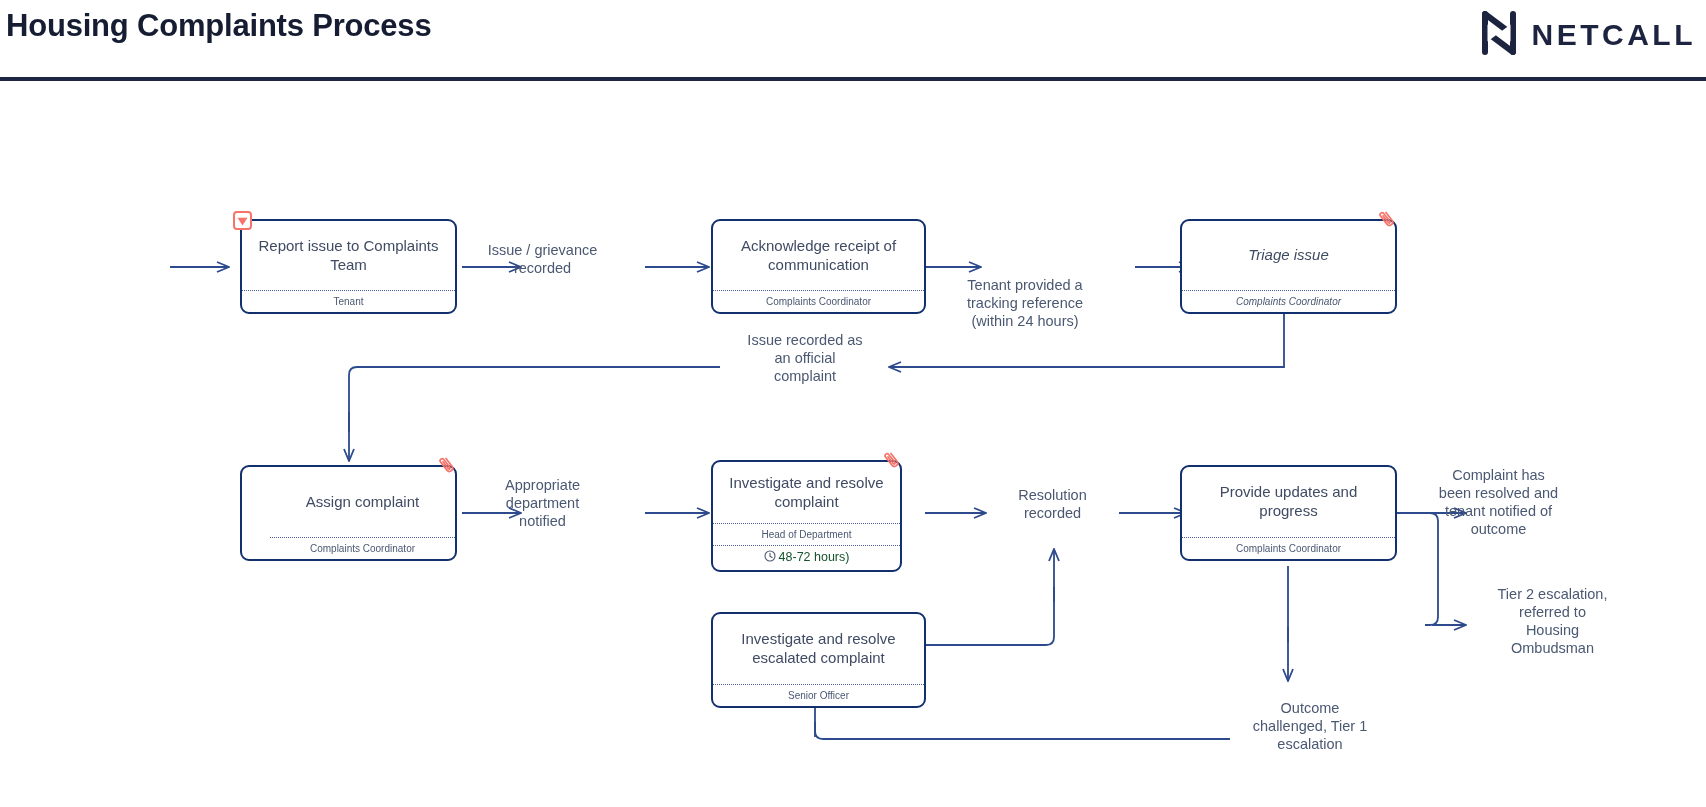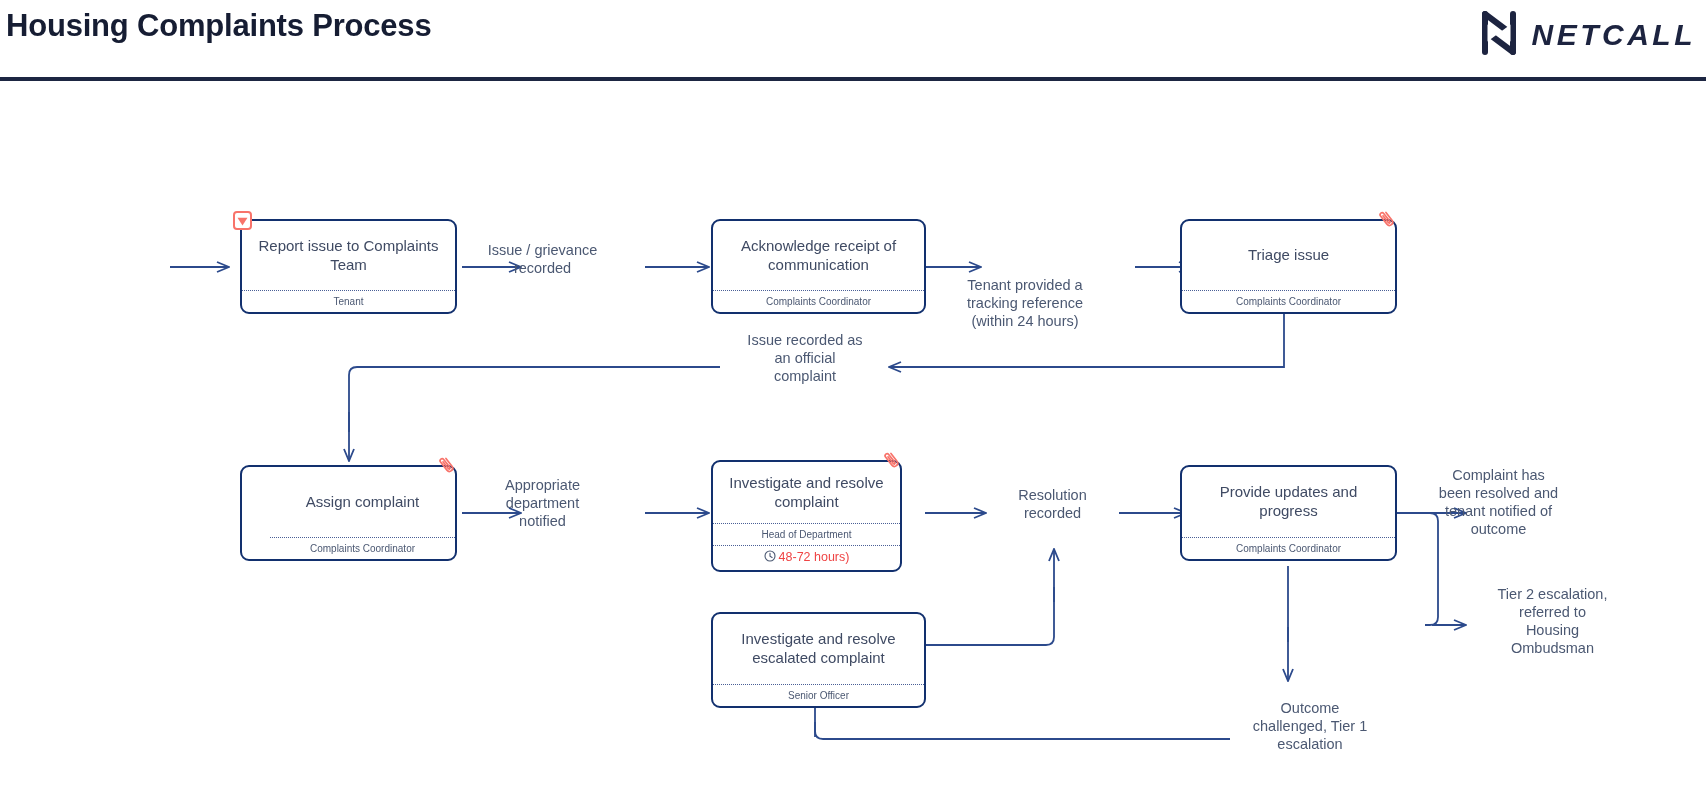--- a/index.html
+++ b/index.html
@@ -45,21 +45,20 @@
     display: flex;
     align-items: center;
     gap: 16px;
   }
   #brand-mark { display: block; }
   #brand-name {
     font-size: 30px;
     font-weight: bold;
     color: #1d2440;
     letter-spacing: 3.5px;
-    font-style: italic;
   }
 
   
   #canvas {
     position: absolute;
     left: 0; top: 82px;
     width: 1706px; height: 725px;
   }
   #wires {
     position: absolute;
@@ -94,21 +93,21 @@
     text-align: center;
     font-size: 10px;
     color: #4b5872;
     padding: 5px 6px 5px;
     line-height: 1.1;
   }
   .node-sla {
     border-top: 1.5px dotted #4a5f96;
     text-align: center;
     font-size: 12.5px;
-    color: #ef4444;
+    color: #14532d;
     padding: 4px 6px 4px;
     line-height: 1.1;
     white-space: nowrap;
   }
   .clock-icon {
     display: inline-block;
     vertical-align: -1px;
     margin-right: 3px;
   }
 
@@ -253,21 +252,21 @@
       </div>
       <div class="node-title">Report issue to Complaints Team</div>
       <div class="node-role">Tenant</div>
     </div>
 
     <div class="node" style="left:711px; top:137px; width:215px; height:95px;">
       <div class="node-title">Acknowledge receipt of communication</div>
       <div class="node-role">Complaints Coordinator</div>
     </div>
 
-    <div class="node" style="left:1180px; top:137px; width:217px; height:95px;">
+    <div class="node" style="left:1180px; top:137px; width:217px; height:95px;font-style:italic;">
       <span class="badge-clip">
         <svg width="24" height="24" viewBox="0 0 24 24" aria-hidden="true">
           <g transform="rotate(-38 12 12)">
             <path d="M15.2 6.2 L15.2 16.0 A3.2 3.2 0 0 1 8.8 16.0 L8.8 5.6 A2.0 2.0 0 0 1 12.8 5.6 L12.8 15.6 A1.0 1.0 0 0 1 10.8 15.6 L10.8 7.0" fill="none" stroke="#f8736a" stroke-width="1.7" stroke-linecap="round"></path>
           </g>
         </svg>
       </span>
       <div class="node-title">Triage issue</div>
       <div class="node-role">Complaints Coordinator</div>
     </div>

